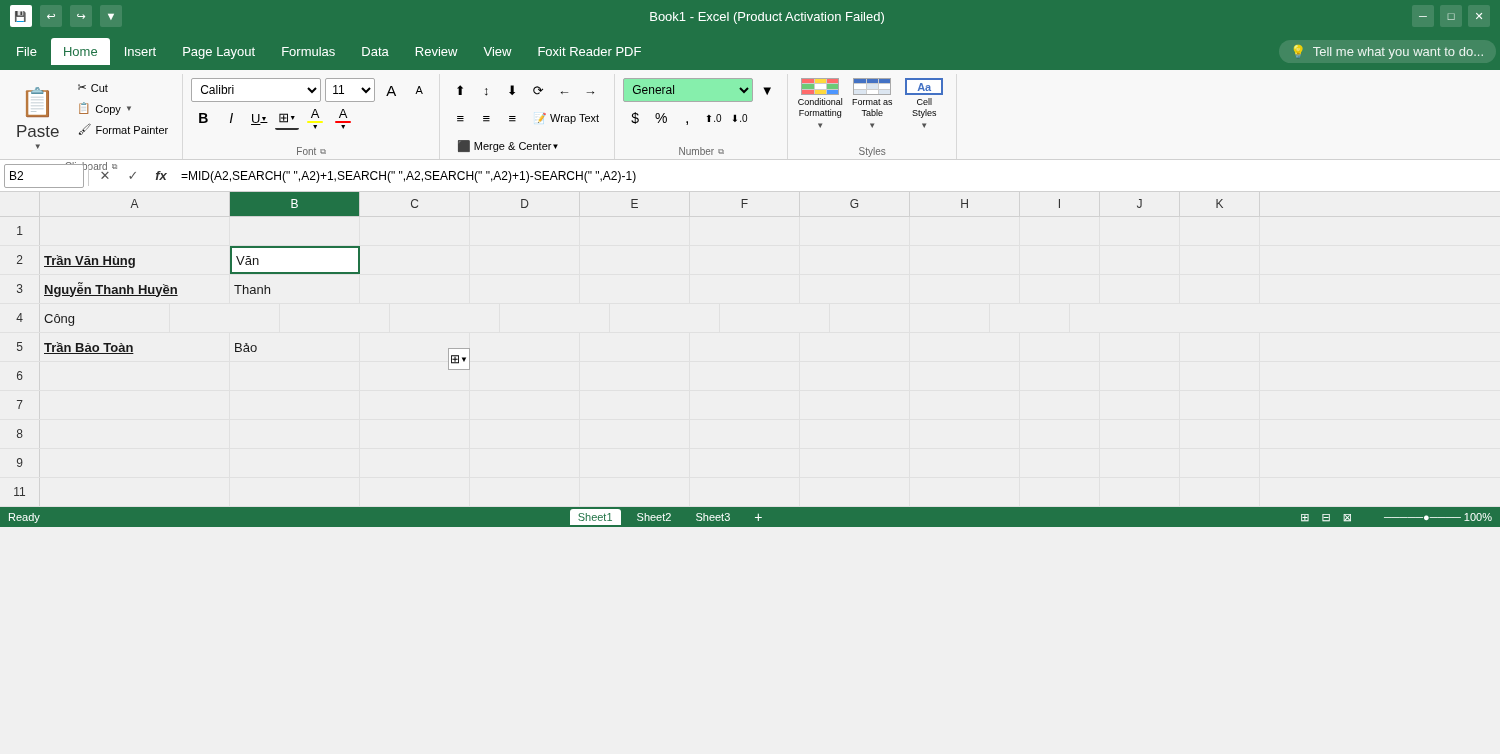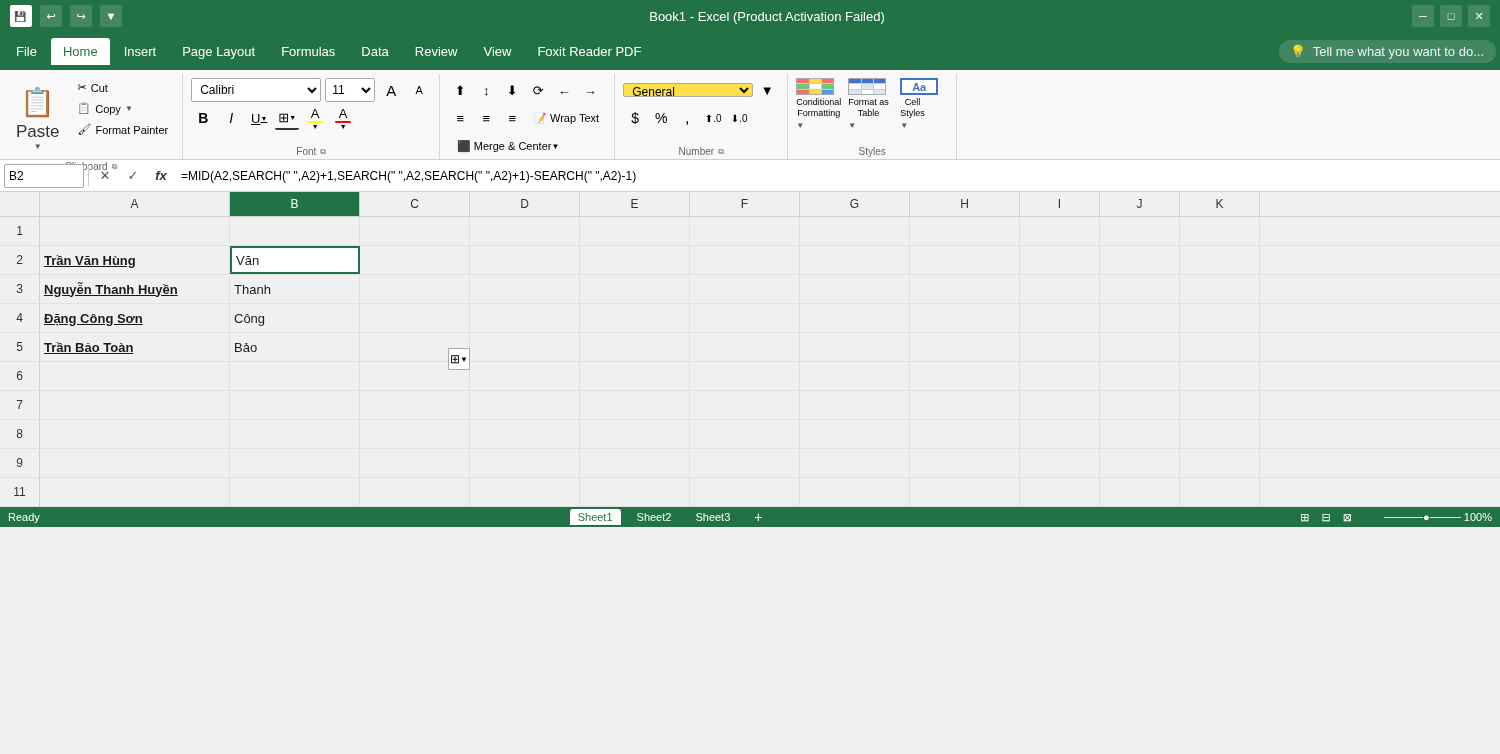--- a/index.html
+++ b/index.html
@@ -168,26 +168,26 @@
 
     
     .align-controls { display: flex; flex-direction: column; gap: 4px; }
     .align-row { display: flex; gap: 2px; align-items: center; }
 
     
     .number-controls { display: flex; flex-direction: column; gap: 4px; }
     .number-row { display: flex; gap: 2px; align-items: center; }
     .number-select {
       width: 130px;
-      height: 14px;
+      height: 24px;
       border: 1px solid #aaa;
       border-radius: 2px;
       font-size: 12px;
       padding: 0 4px;
-      background: #fde047;
+      background: #86efac;
     }
 
     
     .styles-group .ribbon-group-content { gap: 4px; }
 
     
     .formula-bar {
       background: white;
       border-bottom: 1px solid #d0d0d0;
       display: flex;
@@ -351,21 +351,21 @@
       font-size: 11px;
       font-weight: bold;
       color: #4472c4;
     }
 
     .large-icon-btn {
       width: 48px;
       height: 52px;
       display: flex;
       flex-direction: column;
-      align-items: flex-start;
+      align-items: center;
       justify-content: center;
       gap: 2px;
       cursor: pointer;
       border-radius: 3px;
       font-size: 10px;
       text-align: center;
     }
   </style>
 </head>
 <body>
@@ -632,21 +632,20 @@
         <div class="cell col-e"></div>
         <div class="cell col-f"></div>
         <div class="cell col-g"></div>
         <div class="cell col-h"></div>
         <div class="cell col-i"></div>
         <div class="cell col-j"></div>
         <div class="cell col-k"></div>
       </div>
       <div class="grid-row">
         <div class="row-num">4</div>
-        <div class="cell col-a bold-cell">Đặng Công Sơn</div>
         <div class="cell col-b">Công</div>
         <div class="cell col-c"></div>
         <div class="cell col-d"></div>
         <div class="cell col-e"></div>
         <div class="cell col-f"></div>
         <div class="cell col-g"></div>
         <div class="cell col-h"></div>
         <div class="cell col-i"></div>
         <div class="cell col-j"></div>
         <div class="cell col-k"></div>

